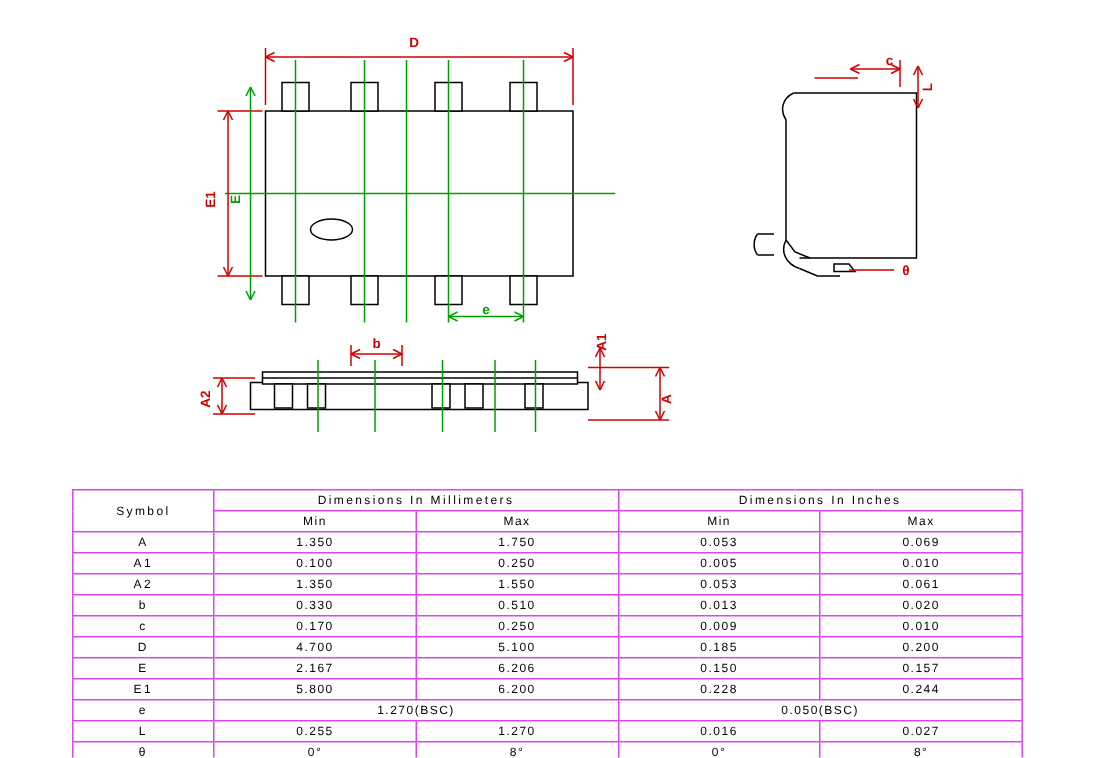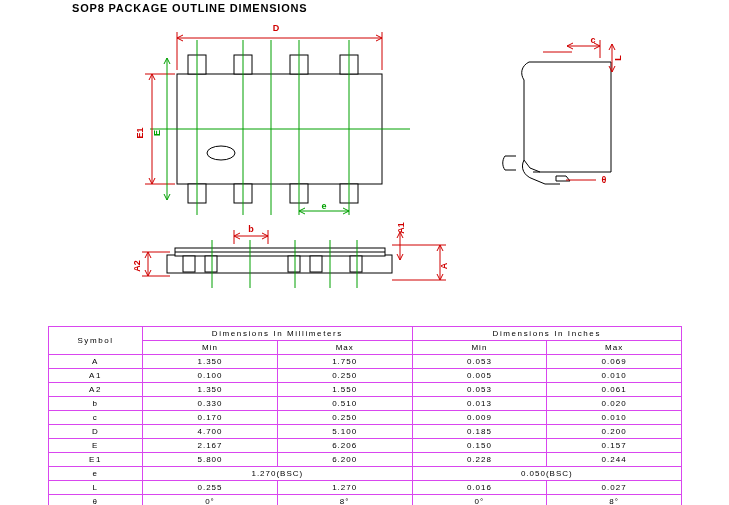--- a/index.html
+++ b/index.html
@@ -71,21 +71,20 @@
   }
   .dim-table .symbol-head {
     letter-spacing: 1.6px;
   }
 </style>
 </head>
 <body>
 
 <div id="page">
 
-  <div class="title">SOP8 PACKAGE OUTLINE DIMENSIONS</div>
 
   <svg class="draw" viewBox="0 0 729 320">
     <g stroke="#000" fill="none" stroke-width="1" shape-rendering="geometricPrecision">
 
       <rect x="177" y="74" width="205" height="110" stroke="#000" fill="#fff"></rect>
 
       <rect x="188" y="55" width="18" height="19" fill="#fff"></rect>
       <rect x="234" y="55" width="18" height="19" fill="#fff"></rect>
       <rect x="290" y="55" width="18" height="19" fill="#fff"></rect>
       <rect x="340" y="55" width="18" height="19" fill="#fff"></rect>

